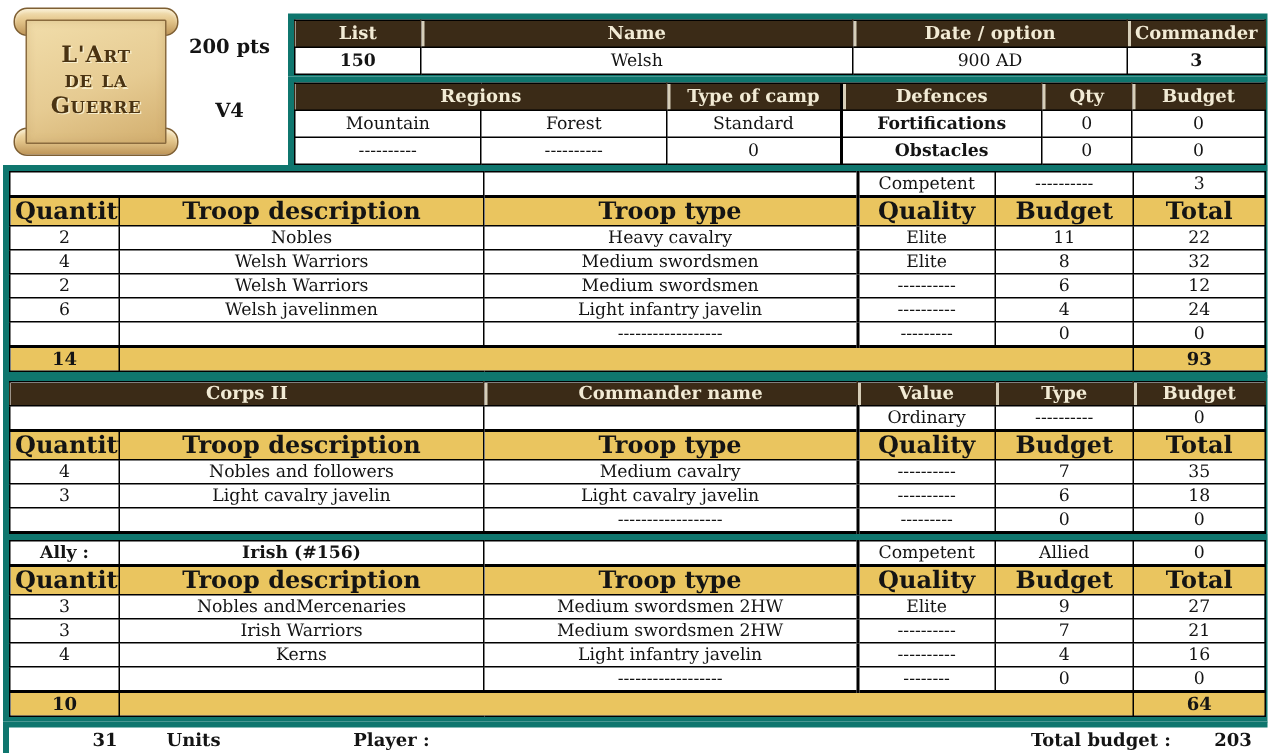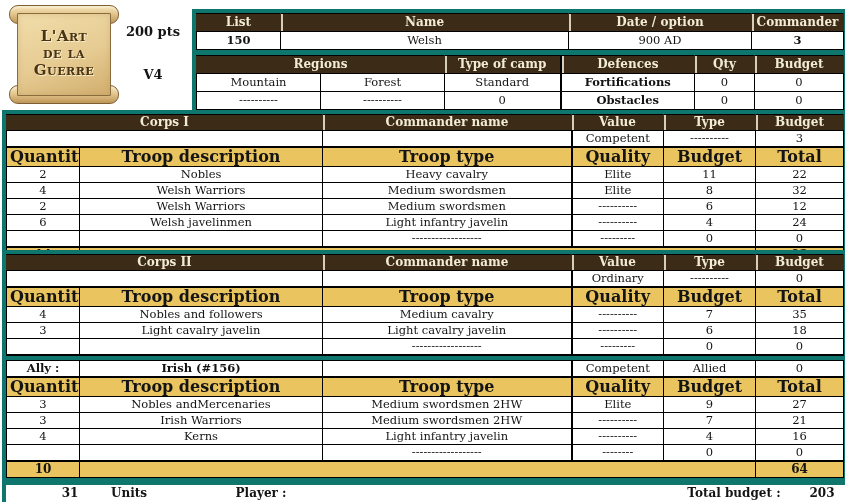--- a/index.html
+++ b/index.html
@@ -129,27 +129,20 @@
   <table class="tbl">
     <colgroup>
         <col style="width:73px">
         <col style="width:243px">
         <col style="width:249px">
         <col style="width:92px">
         <col style="width:92px">
         <col style="width:88px">
       </colgroup>
     <tbody>
-        <tr class="dark">
-      <td colspan="2" class="left">Corps I</td>
-      <td class="left">Commander name</td>
-      <td>Value</td>
-      <td>Type</td>
-      <td>Budget</td>
-    </tr>
     <tr>
       <td colspan="2"></td>
       <td></td>
       <td class="bl2">Competent</td>
       <td>----------</td>
       <td>3</td>
     </tr>
     <tr class="gold goldhdr">
       <td class="left">Quantity</td>
       <td class="left">Troop description</td>

